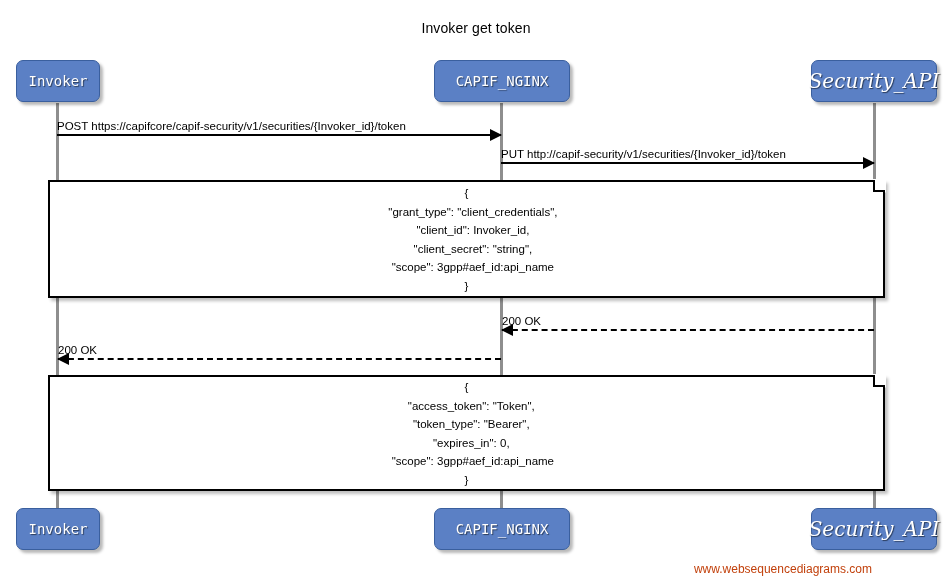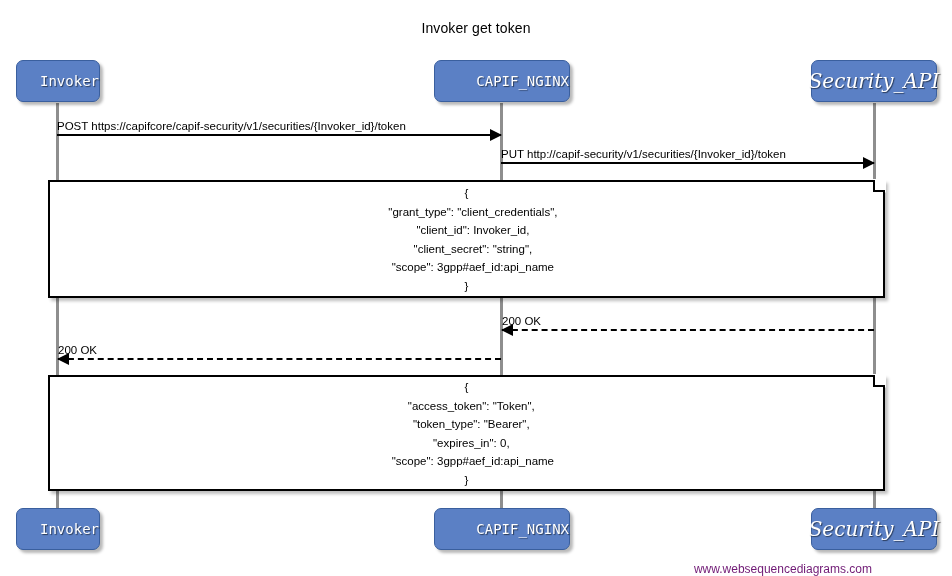--- a/index.html
+++ b/index.html
@@ -57,21 +57,20 @@
     align-items: center;
     justify-content: center;
     color: #ffffff;
     font-size: 15px;
     text-shadow: 1px 1px 1px rgba(0,0,0,0.55);
     white-space: nowrap;
   }
   .participant.mono {
     font-family: "DejaVu Sans Mono", "Liberation Mono", monospace;
     font-size: 14px;
-    justify-content: flex-end;
   }
   .participant.serif-i {
     font-family: "DejaVu Serif", "Liberation Serif", serif;
     font-style: italic;
     font-size: 20px;
   }
 
   
   .msg {
     position: absolute;
@@ -152,21 +151,21 @@
     display: block;
     white-space: pre;
   }
 
   
   .footer {
     position: absolute;
     right: 16px;
     bottom: 8px;
     font-size: 12px;
-    color: #701a75;
+    color: #c2410c;
     white-space: nowrap;
   }
 </style>
 </head>
 <body>
 
 <div id="diagram-canvas">
 
   <div class="diagram-title">Invoker get token</div>
 

